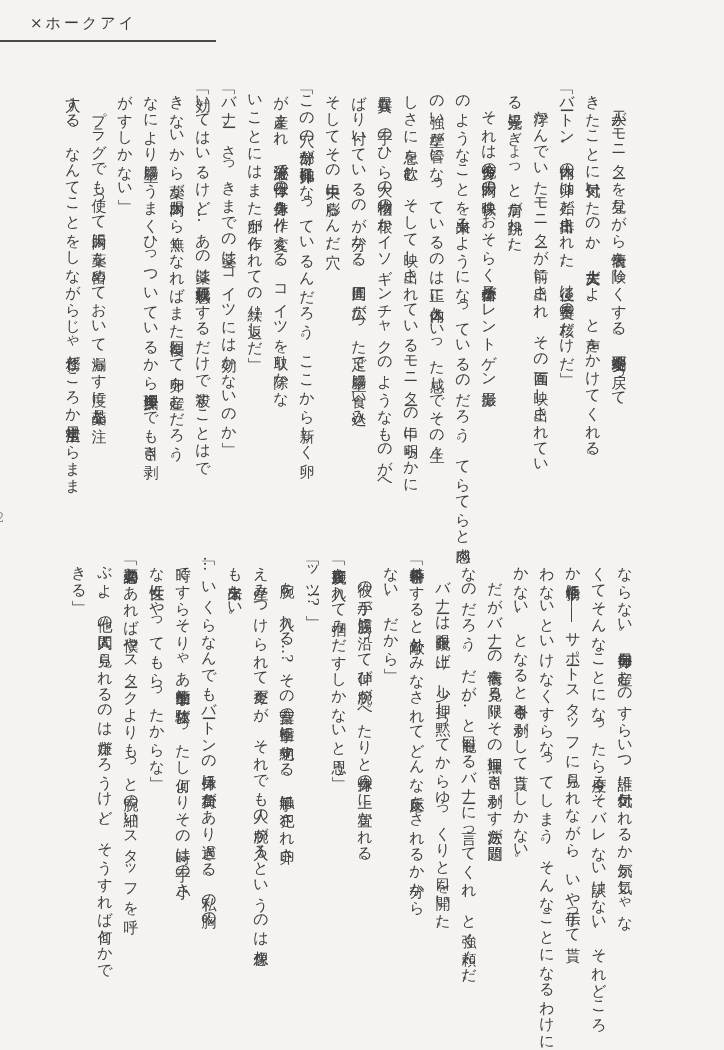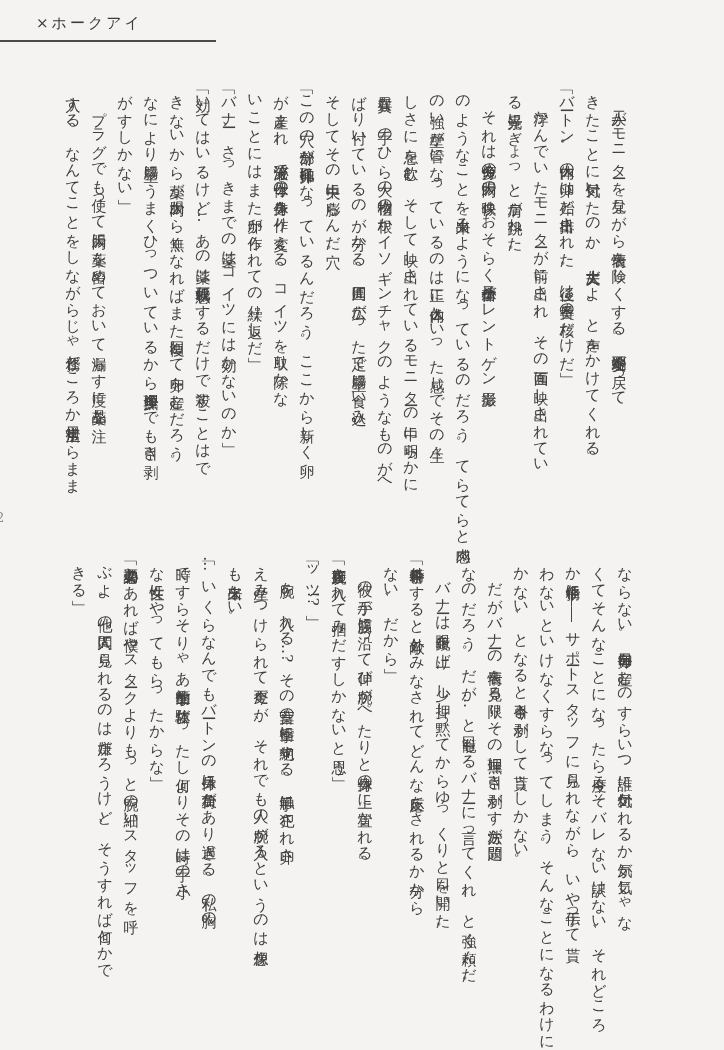--- a/index.html
+++ b/index.html
@@ -4,21 +4,21 @@
 <style>
   html,body{margin:0;padding:0;}
   body{
     width:724px;height:1050px;position:relative;overflow:hidden;
     background:#f4f3f1;
     font-family:"DejaVu Serif","Liberation Serif",serif;
     color:#3f3f3f;
   }
   .page{position:absolute;inset:0;}
   .header-title{
-    position:absolute;left:36px;top:14px;
+    position:absolute;left:30px;top:14px;
     font-size:15px;letter-spacing:3px;color:#3a3a3a;
   }
   .header-rule{
     position:absolute;left:0;top:40px;width:216px;height:2px;
     background:#4a4a4a;
   }
   .page-number{
     position:absolute;left:-4px;top:510px;
     font-size:13px;color:#8a8a8a;
   }

